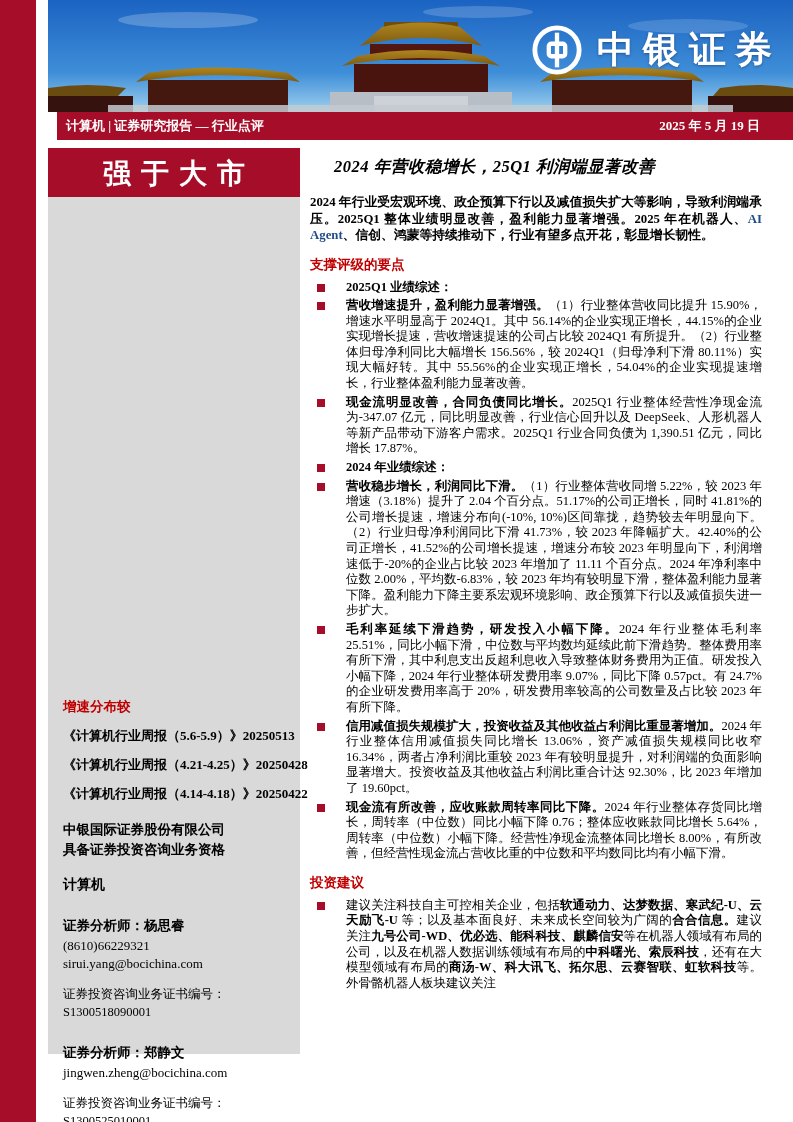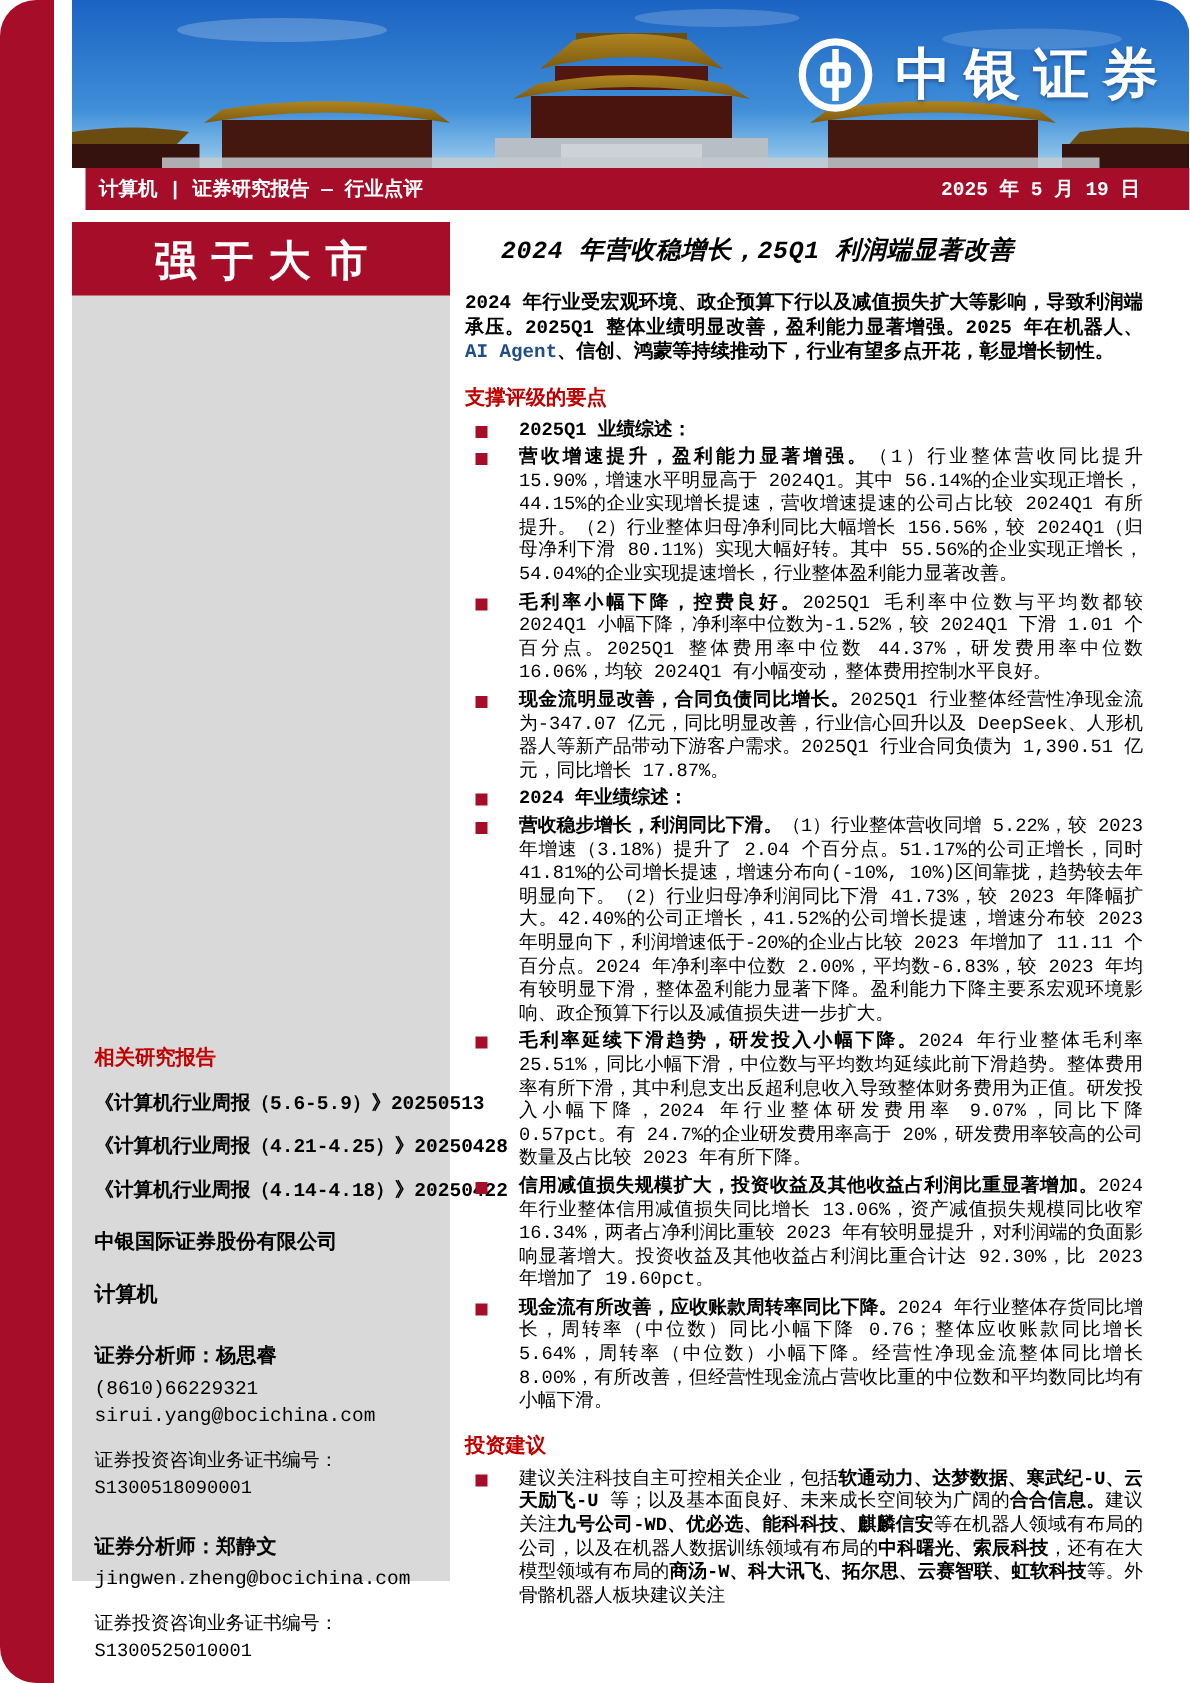--- a/index.html
+++ b/index.html
@@ -3,21 +3,21 @@
 <meta charset="utf-8">
 <style>
   :root{
     --red:#A50D28;
     --heading-red:#C00000;
     --panel-gray:#D9D9D9;
   }
   html,body{margin:0;padding:0;background:#fff;}
   .page{
     position:relative;width:793px;height:1122px;background:#fff;overflow:hidden;
-    font-family:Liberation Mono, monospace;color:#000;border-radius:24px;
+    font-family:Liberation Serif, serif;color:#000;
   }
   .left-band{position:absolute;left:0;top:0;width:36px;height:1122px;background:var(--red);}
   
   .banner{position:absolute;left:48px;top:0;width:745px;height:112px;overflow:hidden;}
   .banner svg.scene{position:absolute;left:0;top:0;width:100%;height:100%;}
   .brand{
     position:absolute;right:12px;top:24px;display:flex;align-items:center;gap:14px;color:#fff;
   }
   .brand .brand-text{font-size:37px;font-weight:700;letter-spacing:9px;text-shadow:0 1px 3px rgba(0,0,40,.35);white-space:nowrap;}
   
@@ -113,28 +113,29 @@
   </div>
 
   <div class="topbar">
     <span>计算机 | 证券研究报告 — 行业点评</span>
     <span>2025 年 5 月 19 日</span>
   </div>
 
   <div class="rating-badge">强于大市</div>
 
   <div class="side-panel">
-    <div class="related-heading">相关研究报告</div>
+    <div class="related-heading">增速分布较</div>
     <div id="reports-list">
         <div class="report-line"><span>《计算机行业周报（5.6-5.9）》</span><span>20250513</span></div>
         <div class="report-line"><span>《计算机行业周报（4.21-4.25）》</span><span>20250428</span></div>
         <div class="report-line"><span>《计算机行业周报（4.14-4.18）》</span><span>20250422</span></div>
       </div>
     <div class="company-block">
       <div>中银国际证券股份有限公司</div>
+      <div>具备证券投资咨询业务资格</div>
     </div>
     <div class="industry-label">计算机</div>
     <div id="analysts-list">
         <div class="analyst-block">
           <div class="analyst-name">证券分析师：杨思睿</div>
           <div class="analyst-line">(8610)66229321</div>
           <div class="analyst-line"><a href="mailto:sirui.yang@bocichina.com">sirui.yang@bocichina.com</a></div>
           <div class="analyst-cert">证券投资咨询业务证书编号：S1300518090001</div>
         </div>
         <div class="analyst-block">
@@ -150,24 +151,20 @@
     <div class="intro"><span class="b">2024 年行业受宏观环境、政企预算下行以及减值损失扩大等影响，导致利润端承压。2025Q1 整体业绩明显改善，盈利能力显著增强。2025 年在机器人、</span><span class="b" style="color: rgb(31, 78, 135);">AI Agent</span><span class="b">、信创、鸿蒙等持续推动下，行业有望多点开花，彰显增长韧性。</span></div>
     <div id="main-sections">
         <div class="sec-heading">支撑评级的要点</div>
         <div class="bullet">
           <span class="marker"></span>
           <span class="txt"><span class="b">2025Q1 业绩综述：</span></span>
         </div>
         <div class="bullet">
           <span class="marker"></span>
           <span class="txt"><span class="b">营收增速提升，盈利能力显著增强。</span><span>（1）行业整体营收同比提升 15.90%，增速水平明显高于 2024Q1。其中 56.14%的企业实现正增长，44.15%的企业实现增长提速，营收增速提速的公司占比较 2024Q1 有所提升。（2）行业整体归母净利同比大幅增长 156.56%，较 2024Q1（归母净利下滑 80.11%）实现大幅好转。其中 55.56%的企业实现正增长，54.04%的企业实现提速增长，行业整体盈利能力显著改善。</span></span>
-        </div>
-        <div class="bullet">
-          <span class="marker"></span>
-          <span class="txt"><span class="b">毛利率小幅下降，控费良好。</span><span>2025Q1 毛利率中位数与平均数都较 2024Q1 小幅下降，净利率中位数为-1.52%，较 2024Q1 下滑 1.01 个百分点。2025Q1 整体费用率中位数 44.37%，研发费用率中位数 16.06%，均较 2024Q1 有小幅变动，整体费用控制水平良好。</span></span>
         </div>
         <div class="bullet">
           <span class="marker"></span>
           <span class="txt"><span class="b">现金流明显改善，合同负债同比增长。</span><span>2025Q1 行业整体经营性净现金流为-347.07 亿元，同比明显改善，行业信心回升以及 DeepSeek、人形机器人等新产品带动下游客户需求。2025Q1 行业合同负债为 1,390.51 亿元，同比增长 17.87%。</span></span>
         </div>
         <div class="bullet">
           <span class="marker"></span>
           <span class="txt"><span class="b">2024 年业绩综述：</span></span>
         </div>
         <div class="bullet">

